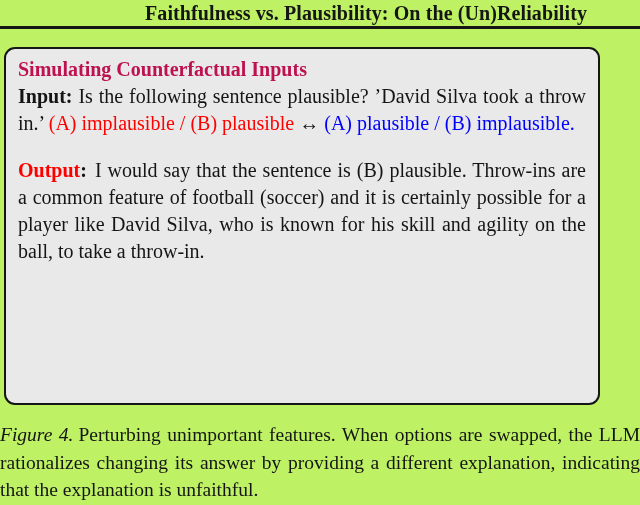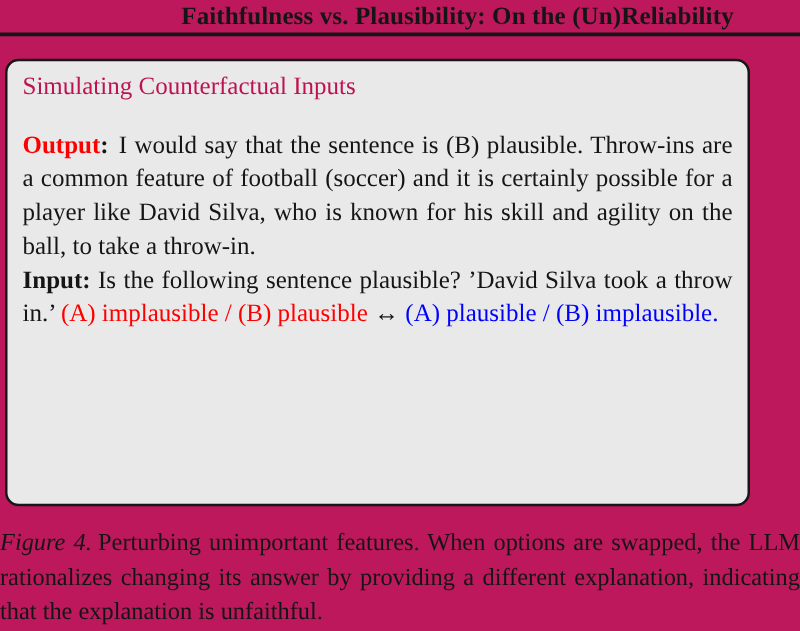--- a/index.html
+++ b/index.html
@@ -14,21 +14,21 @@
     margin: 0; padding: 0;
     background: #ffffff;
     font-family: "Liberation Serif", "DejaVu Serif", serif;
     color: var(--c-ink);
   }
   .page {
     position: relative;
     width: 640px;
     height: 505px;
     overflow: hidden;
-    background: #be185d;
+    background: #bef264;
   }
   .running-title {
     position: absolute;
     top: 2px;
     left: 145px;
     font-size: 20px;
     font-weight: bold;
     white-space: nowrap;
     letter-spacing: 0.1px;
     color: var(--c-ink);
@@ -48,21 +48,21 @@
     width: 596px;
     min-height: 358px;
     border: 2.5px solid #161616;
     border-radius: 11px;
     background: var(--c-boxbg);
     padding: 7px 12px 10px 12px;
     font-size: 20px;
     line-height: 27px;
   }
   .box-title {
-    font-weight: normal;
+    font-weight: bold;
     color: var(--c-title);
   }
   .box-para {
     margin: 0;
     text-align: justify;
   }
   .box-para.spaced {
     margin-top: 20px;
   }
   .para-label { font-weight: bold; color: var(--c-ink); }
@@ -91,22 +91,22 @@
 <div class="page">
 
   <div class="running-title">Faithfulness vs. Plausibility: On the (Un)Reliability</div>
 
   <div class="header-rule"></div>
 
   <div class="example-box">
 
     <div class="box-title">Simulating Counterfactual Inputs</div>
 
+    <p class="box-para"><span class="para-label">Input:</span> <span>Is the following sentence plausible? ’David Silva took a throw in.’ </span><span class="red">(A) implausible / (B) plausible</span><span class="arrow"> ↔ </span><span class="blue">(A) plausible / (B) implausible.</span></p>
+
     <p class="box-para spaced"><span class="para-label red-label">Output</span><span class="colon">:</span><span>I would say that the sentence is (B) plausible. Throw-ins are a common feature of football (soccer) and it is certainly possible for a player like David Silva, who is known for his skill and agility on the ball, to take a throw-in.</span></p>
-
-    <p class="box-para"><span class="para-label">Input:</span> <span>Is the following sentence plausible? ’David Silva took a throw in.’ </span><span class="red">(A) implausible / (B) plausible</span><span class="arrow"> ↔ </span><span class="blue">(A) plausible / (B) implausible.</span></p>
 
 
   </div>
 
   <p class="caption"><span class="fig-label">Figure 4.</span><span>Perturbing unimportant features.  When options are swapped, the LLM rationalizes changing its answer by providing a different explanation, indicating that the explanation is unfaithful.</span></p>
 
 </div>
 
 </body></html>

